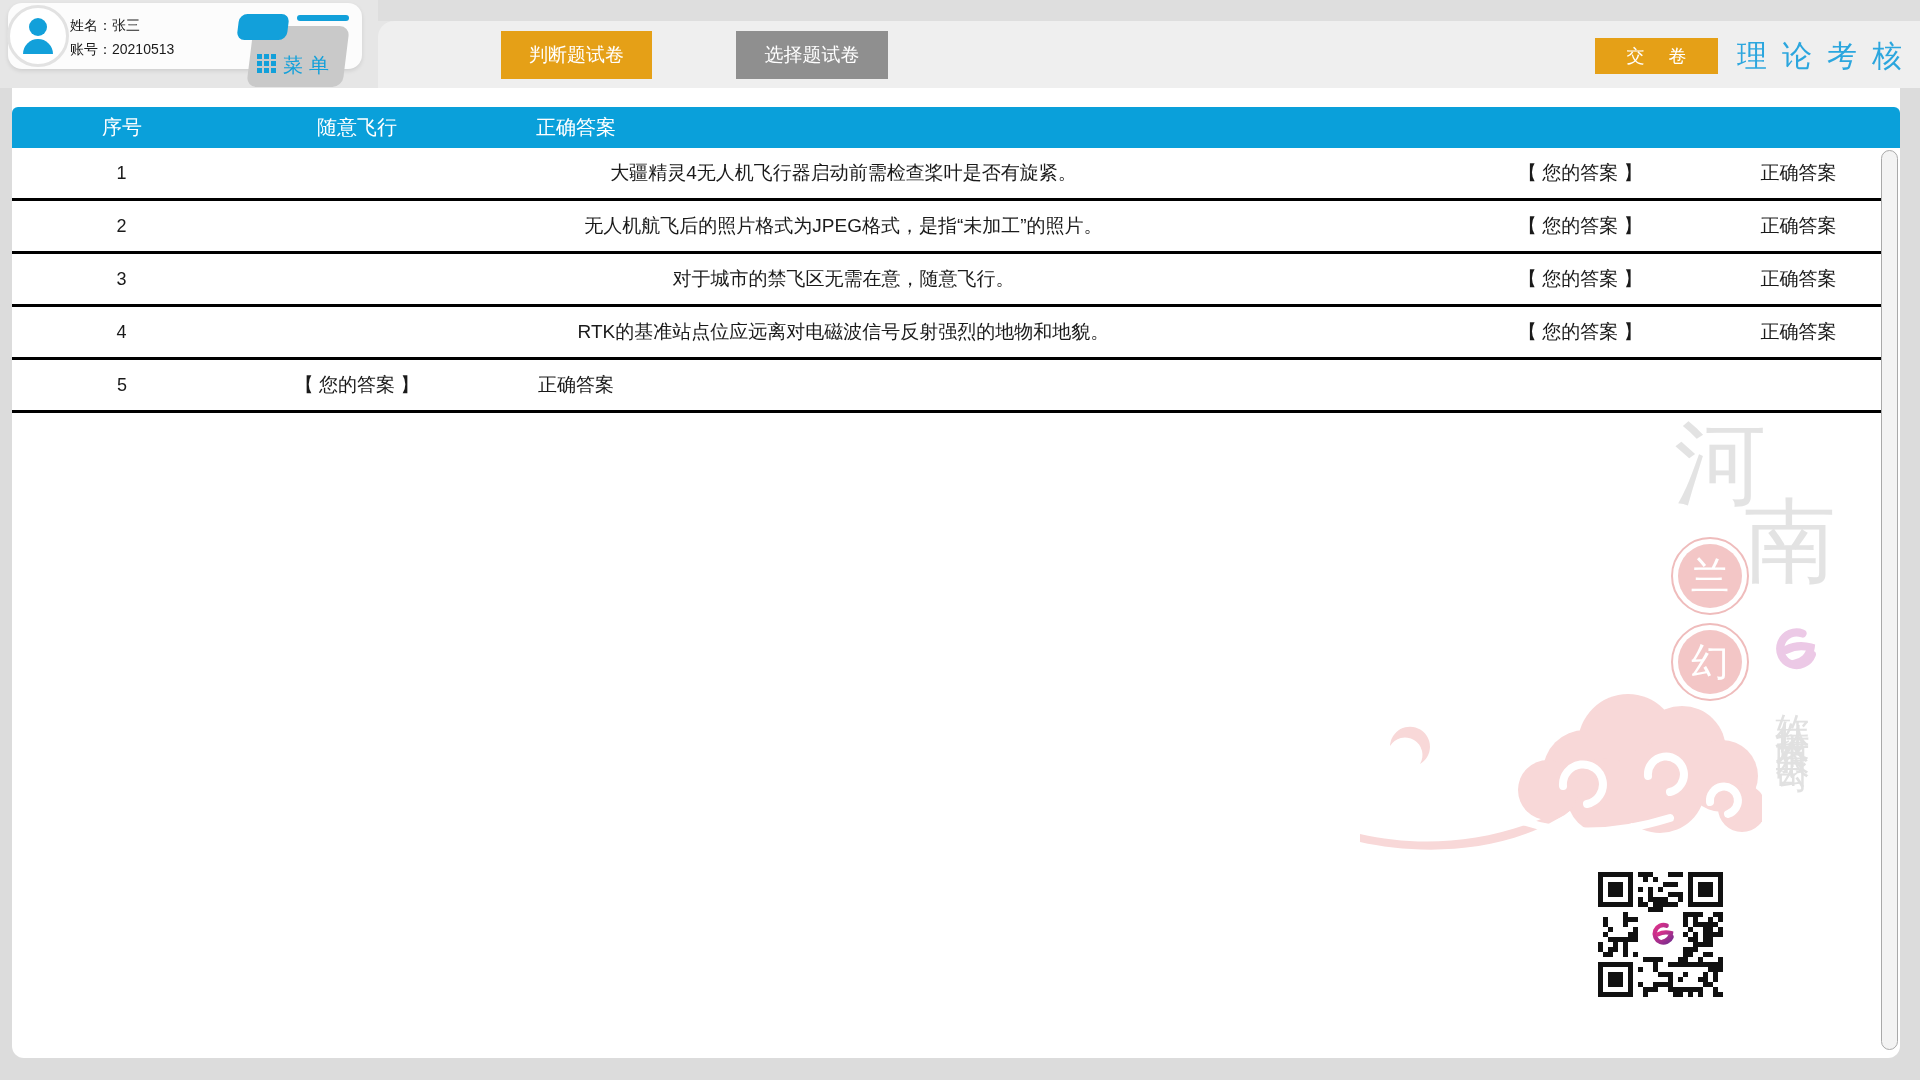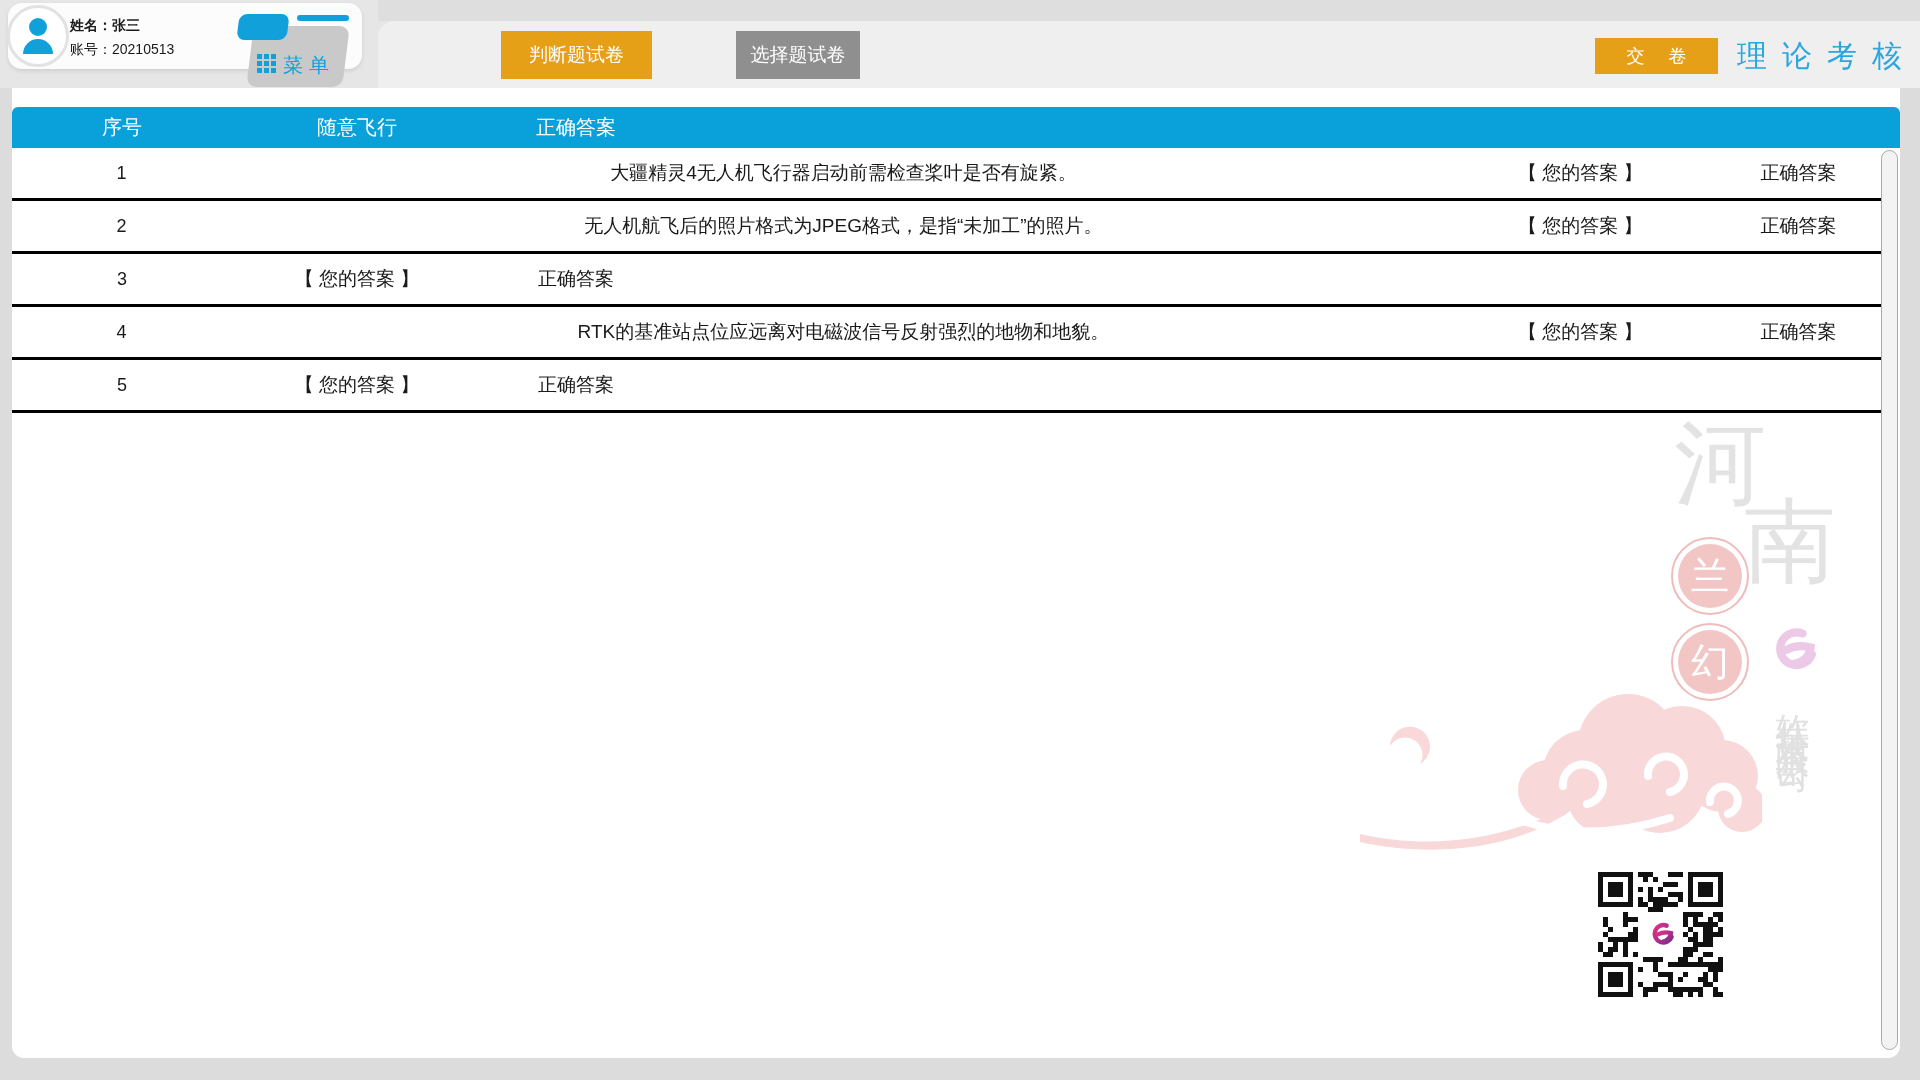--- a/index.html
+++ b/index.html
@@ -8,33 +8,33 @@
   #page { position:relative; width:1920px; height:1080px; background:#dcdcdc; }
 
   
   #header { position:absolute; left:0; top:0; width:1920px; height:88px; background:#e6e6e6; }
   #header-top-strip { position:absolute; left:378px; top:0; right:0; height:21px; background:#dedede; }
   #toolbar-panel { position:absolute; left:378px; top:21px; right:0; height:67px; background:#efefef; border-radius:16px 0 0 0; }
 
   #user-backdrop { position:absolute; left:8px; top:3px; width:354px; height:66px; background:#fcfcfc; border-radius:14px; box-shadow:0 2px 4px rgba(0,0,0,0.10); }
   #avatar-ring { position:absolute; left:7px; top:5px; width:62px; height:62px; background:#fff; border:3px solid #e2e2e2; border-radius:50%; display:flex; align-items:center; justify-content:center; }
   .user-line { position:absolute; left:70px; font-size:14px; color:#1a1a1a; white-space:nowrap; }
-  #user-name-line { top:17px;font-weight:bold; }
+  #user-name-line { top:17px; }
   #user-account-line { top:41px; }
 
   .menu-shape { position:absolute; left:250px; top:26px; width:96px; height:61px; background:#c9c9c9; border-radius:10px; transform:skewX(-7deg); }
   .menu-tab { position:absolute; left:238px; top:14px; width:50px; height:26px; background:#12a0da; border-radius:8px; transform:skewX(-7deg); }
   .menu-line { position:absolute; left:297px; top:15px; width:52px; height:6px; background:#12a0da; border-radius:3px; }
   #menu-grid { position:absolute; left:257px; top:54px; width:21px; height:21px; display:grid; grid-template-columns:repeat(3,5px); grid-template-rows:repeat(3,5px); gap:2px; }
   #menu-grid i { background:#12a0da; display:block; }
   #menu-label { position:absolute; left:283px; top:52px; font-size:20px; color:#12a0da; letter-spacing:6px; white-space:nowrap; }
 
   .btn { position:absolute; display:flex; align-items:center; justify-content:center; color:#fff; cursor:pointer; border:none; }
   #btn-judge  { left:501px; top:31px; width:151px; height:48px; background:#e5a017; font-size:19px; }
-  #btn-choice { left:736px; top:31px; width:124px; height:48px; background:#8f8f8f; font-size:19px; }
+  #btn-choice { left:736px; top:31px; width:152px; height:48px; background:#8f8f8f; font-size:19px; }
   #btn-submit { left:1595px; top:38px; width:123px; height:36px; background:#e5a017; font-size:18px; }
   #btn-submit span { letter-spacing:24px; margin-right:-24px; }
   #app-title { position:absolute; left:1737px; top:36px; font-size:30px; color:#2ba6de; white-space:nowrap; }
   #app-title span { letter-spacing:15px; margin-right:-15px; }
 
   
   #panel { position:absolute; left:12px; top:88px; width:1888px; height:970px; background:#fff; border-radius:0 0 12px 12px; overflow:hidden; }
 
   #thead { position:absolute; left:0; top:19px; width:1888px; height:41px; background:#0aa0da; border-radius:6px 6px 0 0; display:flex; align-items:center; color:#fff; font-size:20px; z-index:3; }
   .th { text-align:center; }
@@ -165,20 +165,21 @@
         <div class="td td-answer c-ca">正确答案</div>
       </div>
       <div class="trow">
         <div class="td td-no c-no">2</div>
         <div class="td c-q">无人机航飞后的照片格式为JPEG格式，是指“未加工”的照片。</div>
         <div class="td td-answer c-ya">【 您的答案 】</div>
         <div class="td td-answer c-ca">正确答案</div>
       </div>
       <div class="trow">
         <div class="td td-no c-no">3</div>
+        <div class="td c-q">对于城市的禁飞区无需在意，随意飞行。</div>
         <div class="td td-answer c-ya">【 您的答案 】</div>
         <div class="td td-answer c-ca">正确答案</div>
       </div>
       <div class="trow">
         <div class="td td-no c-no">4</div>
         <div class="td c-q">RTK的基准站点位应远离对电磁波信号反射强烈的地物和地貌。</div>
         <div class="td td-answer c-ya">【 您的答案 】</div>
         <div class="td td-answer c-ca">正确答案</div>
       </div>
       <div class="trow">

